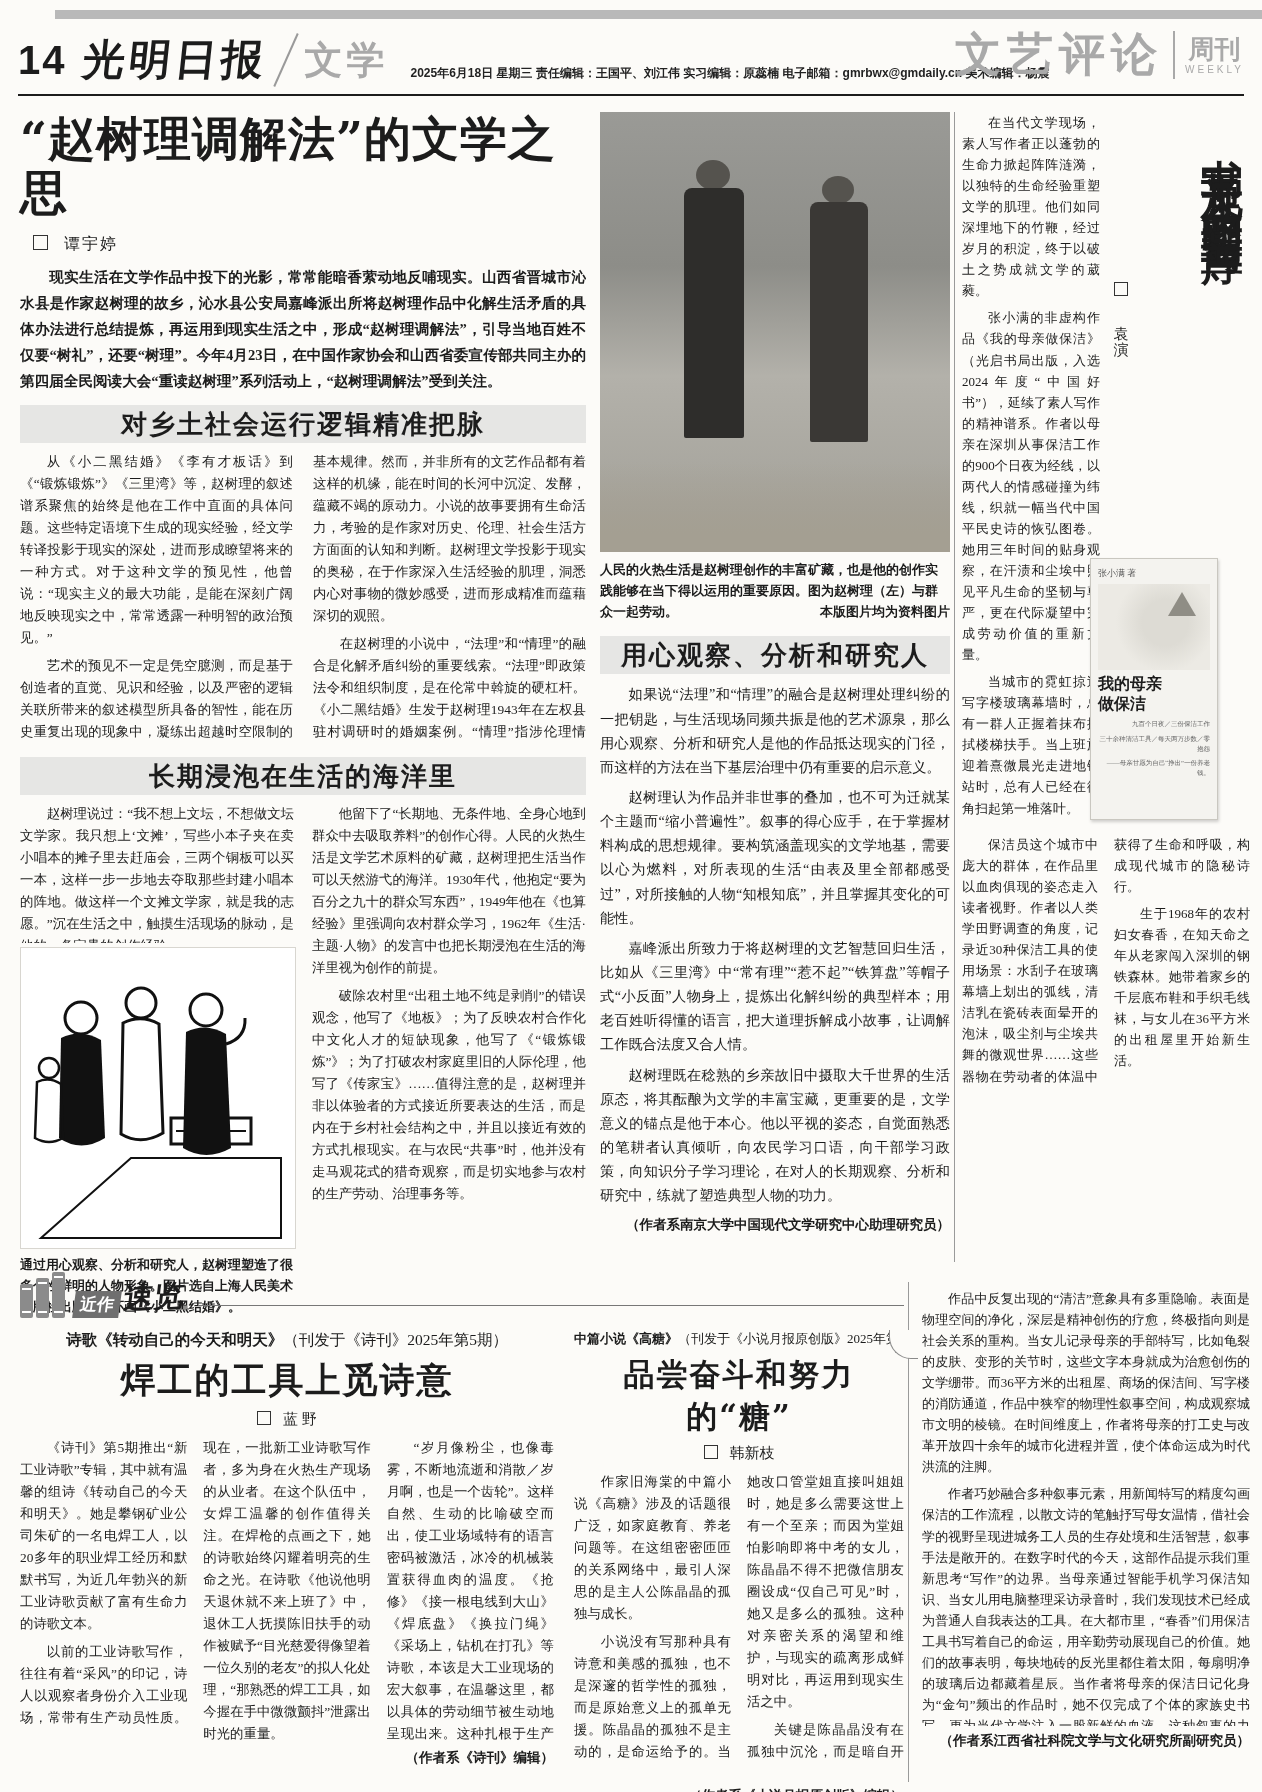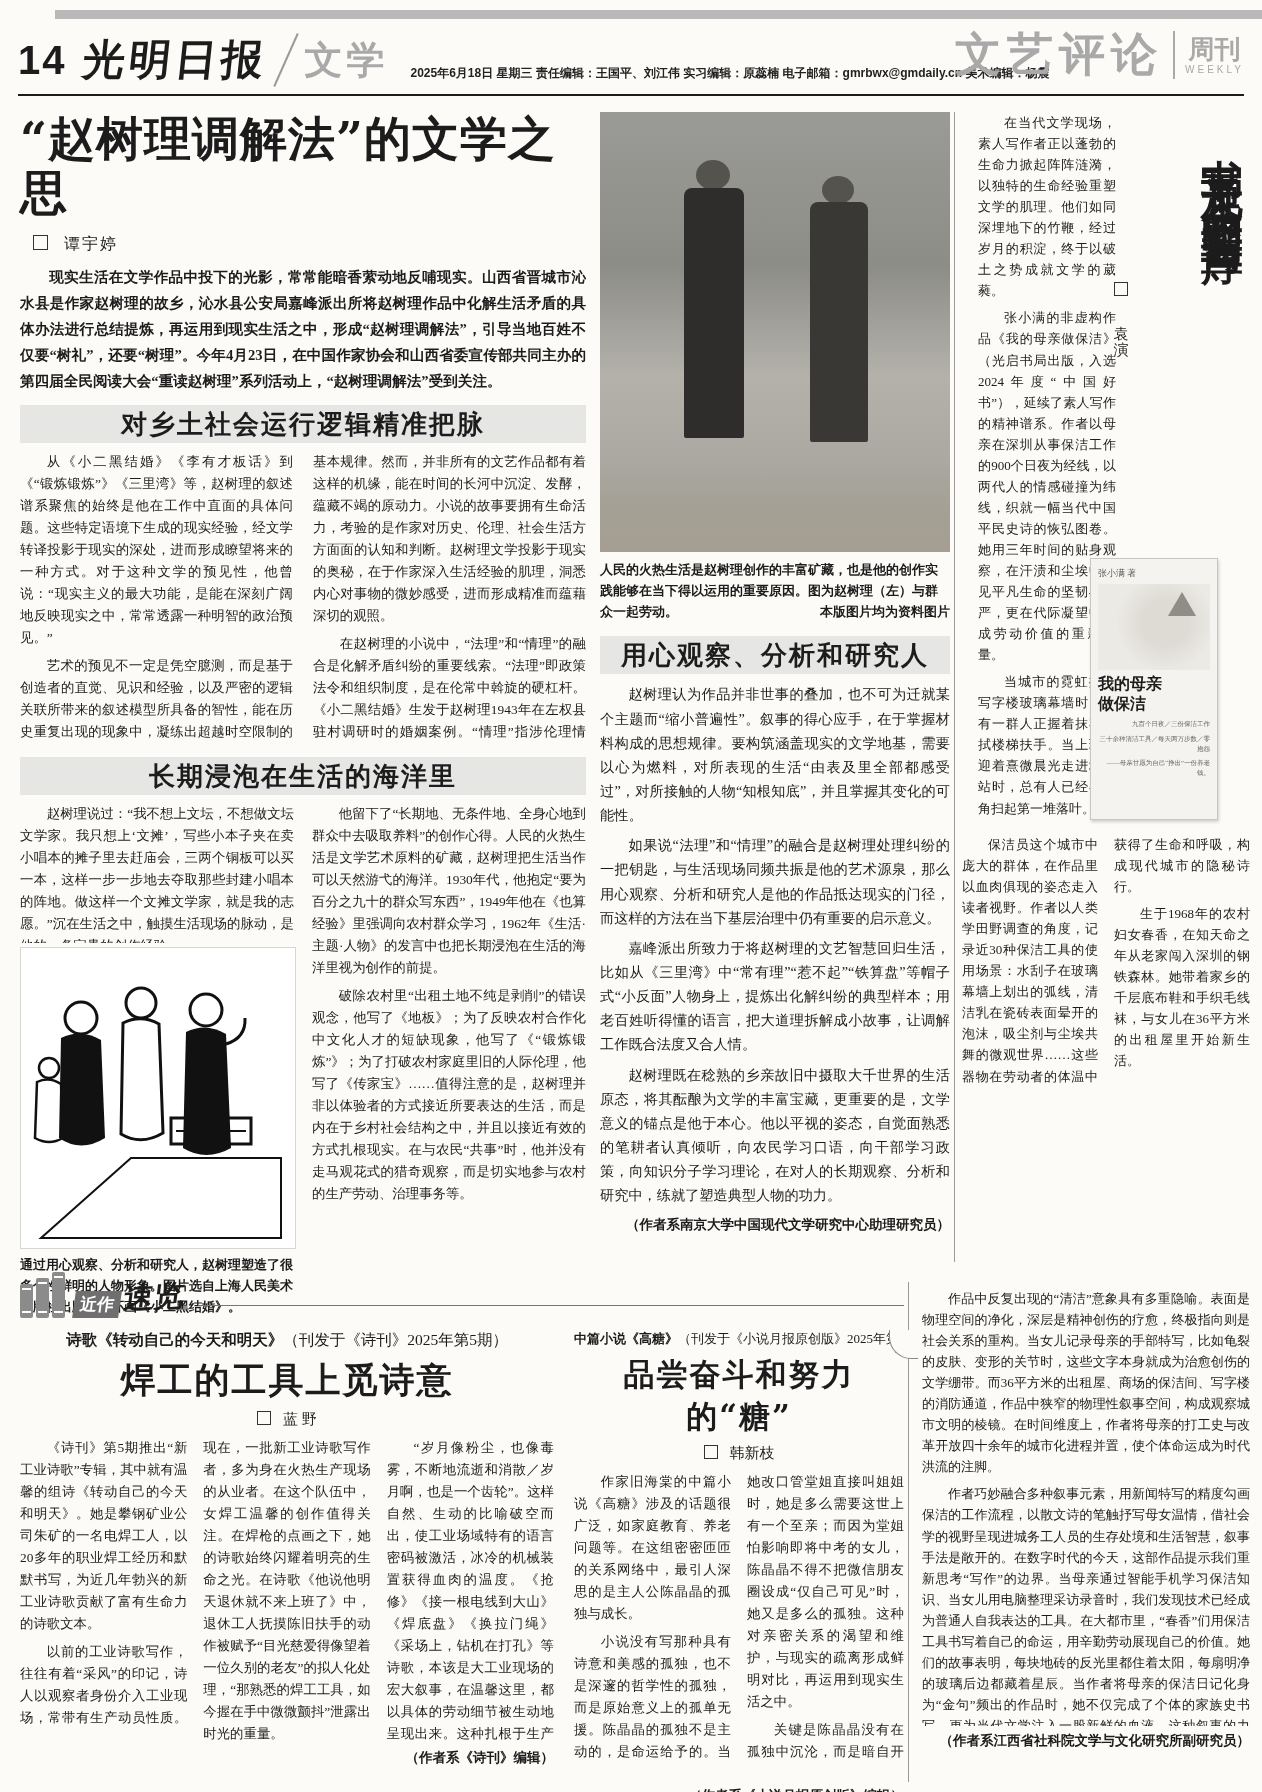--- a/index.html
+++ b/index.html
@@ -152,32 +152,32 @@
       <div class="fighead" style="left:222px;top:64px;width:32px;height:28px;"></div>
       <div class="fig" style="left:210px;top:90px;width:58px;height:240px;background:#3a3835;"></div>
       <div class="abs" style="left:0;bottom:0;width:350px;height:90px;background:linear-gradient(180deg,rgba(171,166,154,0) 0%,#a49f92 80%);"></div>
     </div>
     <div class="caption kai" style="margin-top:8px;">
       <span>人民的火热生活是赵树理创作的丰富矿藏，也是他的创作实践能够在当下得以运用的重要原因。图为赵树理（左）与群众一起劳动。</span>
       <span class="credit" style="float:right;">本版图片均为资料图片</span>
     </div>
     <div class="banner" style="margin-top:14px;">用心观察、分析和研究人</div>
     <div class="body14 clip" style="height:528px;margin-top:8px;">
+        <p>如果说“法理”和“情理”的融合是赵树理处理纠纷的一把钥匙，与生活现场同频共振是他的艺术源泉，那么用心观察、分析和研究人是他的作品抵达现实的门径，而这样的方法在当下基层治理中仍有重要的启示意义。</p>
         <p>赵树理认为作品并非世事的叠加，也不可为迁就某个主题而“缩小普遍性”。叙事的得心应手，在于掌握材料构成的思想规律。要构筑涵盖现实的文学地基，需要以心为燃料，对所表现的生活“由表及里全部都感受过”，对所接触的人物“知根知底”，并且掌握其变化的可能性。</p>
-        <p>如果说“法理”和“情理”的融合是赵树理处理纠纷的一把钥匙，与生活现场同频共振是他的艺术源泉，那么用心观察、分析和研究人是他的作品抵达现实的门径，而这样的方法在当下基层治理中仍有重要的启示意义。</p>
         <p>嘉峰派出所致力于将赵树理的文艺智慧回归生活，比如从《三里湾》中“常有理”“惹不起”“铁算盘”等帽子式“小反面”人物身上，提炼出化解纠纷的典型样本；用老百姓听得懂的语言，把大道理拆解成小故事，让调解工作既合法度又合人情。</p>
         <p>赵树理既在稔熟的乡亲故旧中摄取大千世界的生活原态，将其酝酿为文学的丰富宝藏，更重要的是，文学意义的锚点是他于本心。他以平视的姿态，自觉面熟悉的笔耕者认真倾听，向农民学习口语，向干部学习政策，向知识分子学习理论，在对人的长期观察、分析和研究中，练就了塑造典型人物的功力。</p>
       </div>
     <div class="attrib" style="margin-top:6px;">（作者系南京大学中国现代文学研究中心助理研究员）</div>
   </div>
 
   <div class="abs rule-v" style="left:954px;top:112px;height:1150px;"></div>
 
   <div class="abs" style="left:962px;top:112px;width:288px;height:1150px;">
-    <div class="railtext clip abs" style="left:16px;top:0;width:138px;height:712px;">
+    <div class="railtext clip abs" style="left:0;top:0;width:138px;height:712px;">
         <p>在当代文学现场，素人写作者正以蓬勃的生命力掀起阵阵涟漪，以独特的生命经验重塑文学的肌理。他们如同深埋地下的竹鞭，经过岁月的积淀，终于以破土之势成就文学的葳蕤。</p>
         <p>张小满的非虚构作品《我的母亲做保洁》（光启书局出版，入选2024年度“中国好书”），延续了素人写作的精神谱系。作者以母亲在深圳从事保洁工作的900个日夜为经线，以两代人的情感碰撞为纬线，织就一幅当代中国平民史诗的恢弘图卷。她用三年时间的贴身观察，在汗渍和尘埃中照见平凡生命的坚韧与尊严，更在代际凝望中完成劳动价值的重新丈量。</p>
         <p>当城市的霓虹掠过写字楼玻璃幕墙时，总有一群人正握着抹布擦拭楼梯扶手。当上班族迎着熹微晨光走进地铁站时，总有人已经在街角扫起第一堆落叶。</p>
       </div>
     <div class="vtitle abs" style="right:0;top:14px;height:590px;">书写平凡生命的坚韧与尊严</div>
     <div class="vauthor abs" style="right:120px;top:170px;">
       <span class="box"></span>
       <span>袁 演</span>
     </div>
     <div class="cover abs" style="right:32px;top:446px;width:128px;height:262px;">

